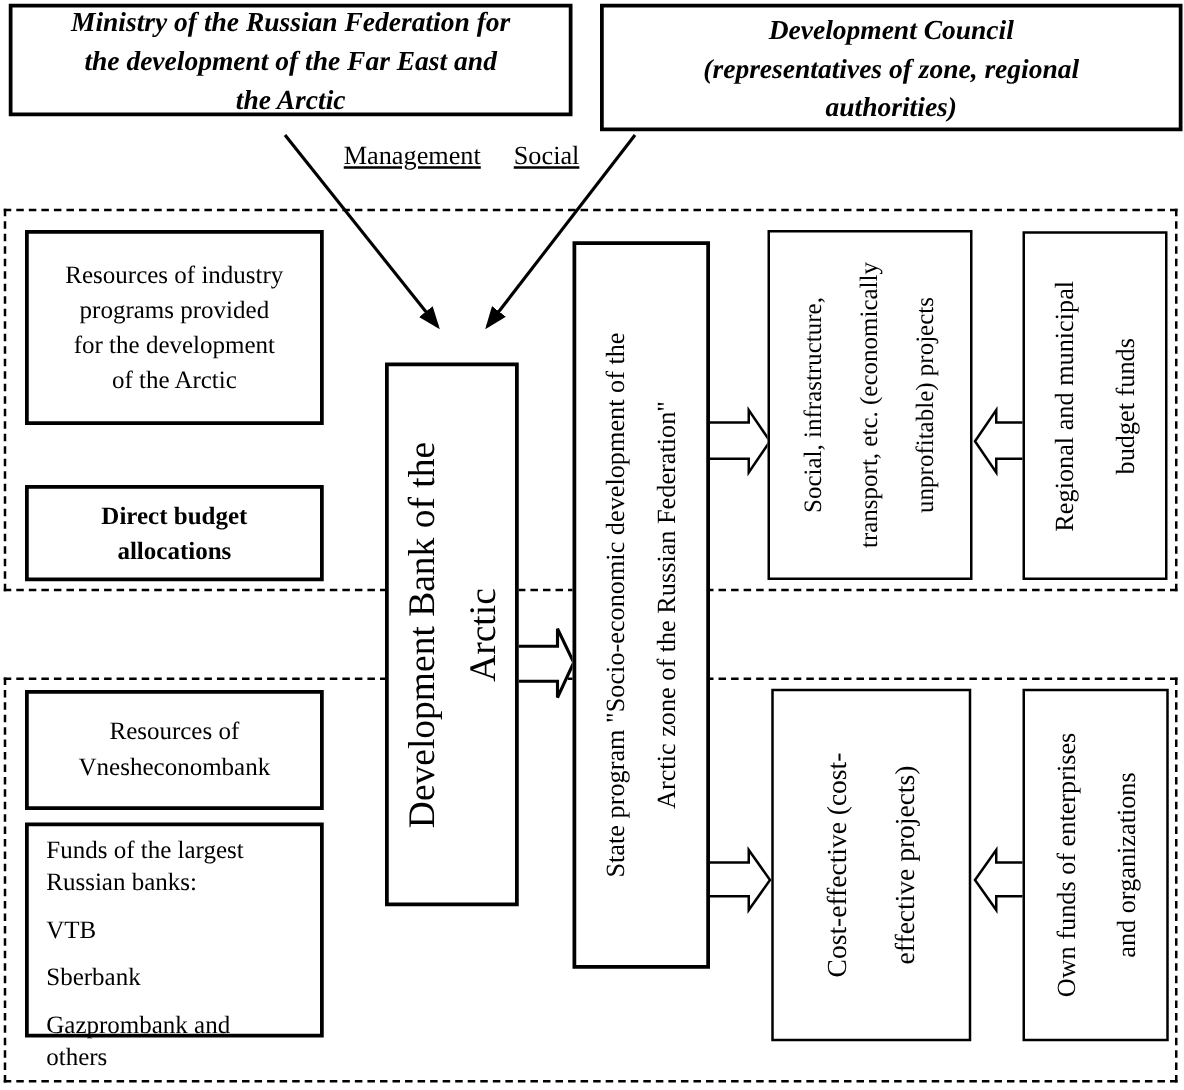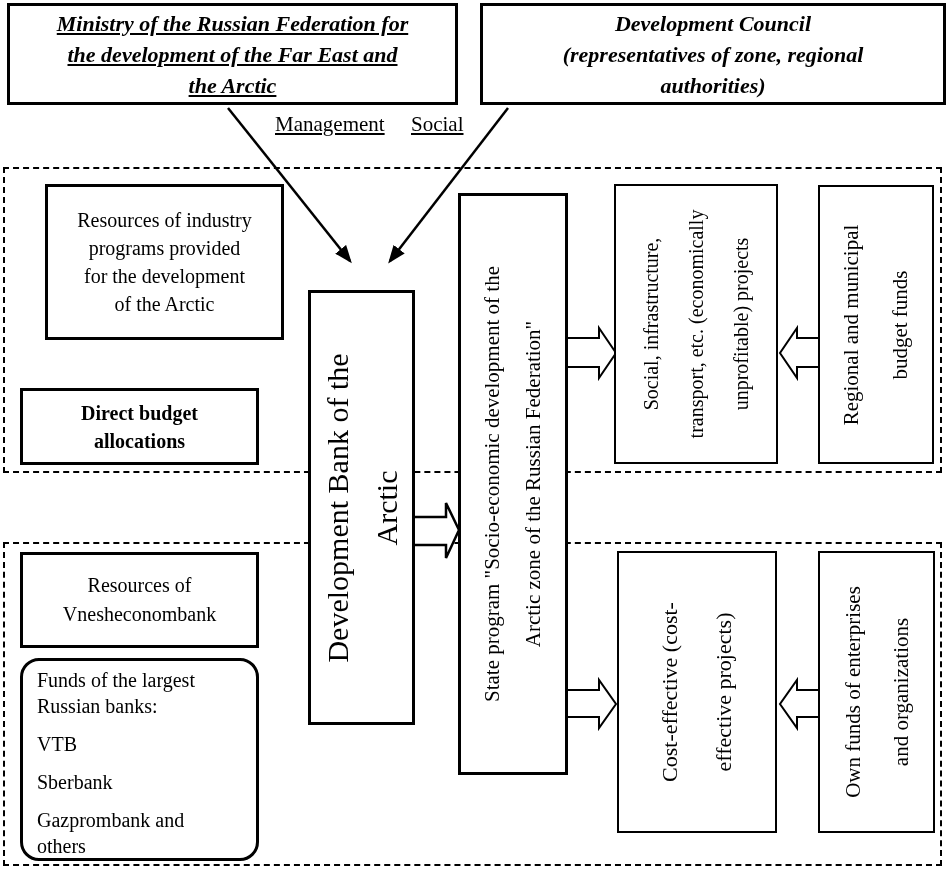--- a/index.html
+++ b/index.html
@@ -65,60 +65,60 @@
     </defs>
     <line x1="228" y1="108" x2="350" y2="261" stroke="#000000" stroke-width="2.5" marker-end="url(#ah)"></line>
     <line x1="508" y1="108" x2="390" y2="261" stroke="#000000" stroke-width="2.5" marker-end="url(#ah)"></line>
     <polygon points="413,517 446,517 446,503 459,530 446,558 446,545 413,545" fill="#ffffff" stroke="#000000" stroke-width="2.5"></polygon>
     <polygon points="566,338 599,338 599,328 616,353 599,378 599,367 566,367" fill="#ffffff" stroke="#000000" stroke-width="2"></polygon>
     <polygon points="820,338 797,338 797,328 780,353 797,378 797,367 820,367" fill="#ffffff" stroke="#000000" stroke-width="2"></polygon>
     <polygon points="566,690 599,690 599,680 616,704 599,728 599,717 566,717" fill="#ffffff" stroke="#000000" stroke-width="2"></polygon>
     <polygon points="820,690 797,690 797,680 780,704 797,728 797,717 820,717" fill="#ffffff" stroke="#000000" stroke-width="2"></polygon>
   </svg>
 
-  <div class="box" style="left:7px; top:3px; width:451px; height:102px;text-decoration:underline;">
+  <div class="box" style="left:7px; top:3px; width:451px; height:90px;">
     <div class="hlines title-text">
       <span>Ministry of the Russian Federation for</span>
       <span>the development of the Far East and</span>
       <span>the Arctic</span>
     </div>
   </div>
   <div class="box" style="left:480px; top:3px; width:466px; height:102px;">
     <div class="hlines title-text">
       <span>Development Council</span>
       <span>(representatives of zone, regional</span>
       <span>authorities)</span>
     </div>
   </div>
 
   <div class="float-label" style="left:275px; top:112px;">Management</div>
   <div class="float-label" style="left:411px; top:112px;">Social</div>
 
-  <div class="box" style="left:20px; top:184px; width:239px; height:156px;margin-left:25px;">
+  <div class="box" style="left:20px; top:184px; width:239px; height:156px;">
     <div class="hlines plain-20">
       <span>Resources of industry</span>
       <span>programs provided</span>
       <span>for the development</span>
       <span>of the Arctic</span>
     </div>
   </div>
   <div class="box" style="left:20px; top:388px; width:239px; height:77px;font-weight:bold;">
     <div class="hlines plain-20">
       <span>Direct budget</span>
       <span>allocations</span>
     </div>
   </div>
 
   <div class="box" style="left:20px; top:552px; width:239px; height:96px;">
     <div class="hlines veb-text">
       <span>Resources of</span>
       <span>Vnesheconombank</span>
     </div>
   </div>
-  <div class="box" style="left:20px; top:658px; width:239px; height:203px;border-radius:19px;">
+  <div class="box" style="left:20px; top:658px; width:239px; height:172px;">
     <div class="list-text">
       <span>Funds of the largest</span>
       <span>Russian banks:</span>
       <span class="gap">VTB</span>
       <span class="gap">Sberbank</span>
       <span class="gap">Gazprombank and</span>
       <span>others</span>
     </div>
   </div>
 

